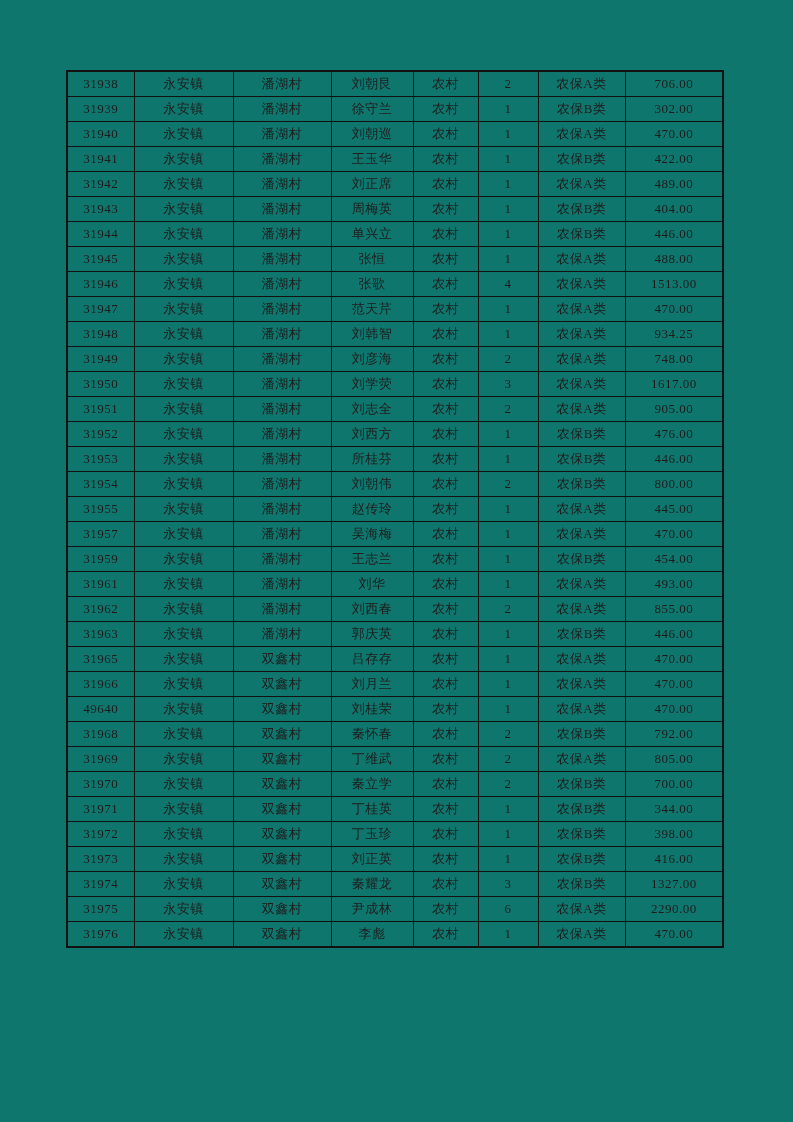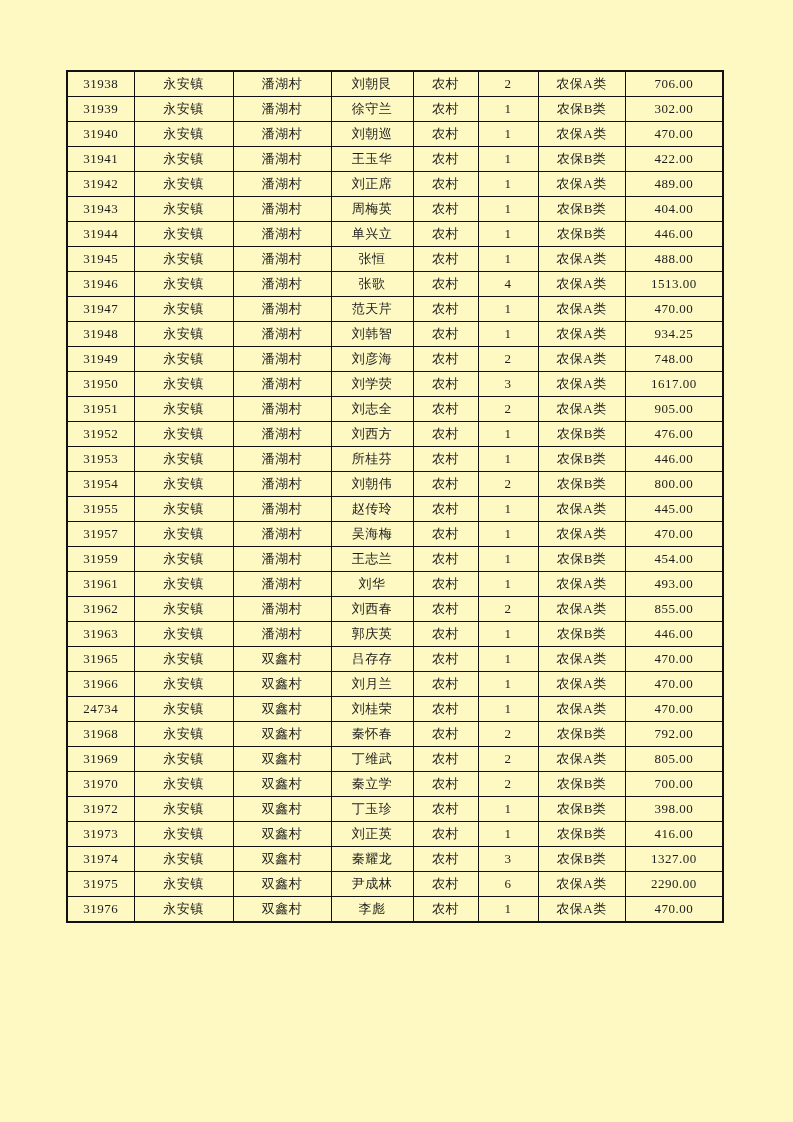--- a/index.html
+++ b/index.html
@@ -4,21 +4,21 @@
 <style>
   html, body {
     margin: 0;
     padding: 0;
     background: #ffffff;
   }
   .page {
     position: relative;
     width: 793px;
     height: 1122px;
-    background: #fef9c3;
+    background: #0f766e;
     overflow: hidden;
     font-family: "Liberation Serif", "DejaVu Serif", serif;
   }
   table.roster {
     position: absolute;
     left: 66px;
     top: 70px;
     width: 656px;
     border-collapse: collapse;
     table-layout: fixed;
@@ -302,21 +302,21 @@
           <td class="num">31966</td>
           <td>永安镇</td>
           <td>双鑫村</td>
           <td>刘月兰</td>
           <td>农村</td>
           <td class="num">1</td>
           <td>农保A类</td>
           <td class="num">470.00</td>
         </tr>
         <tr>
-          <td class="num">24734</td>
+          <td class="num">49640</td>
           <td>永安镇</td>
           <td>双鑫村</td>
           <td>刘桂荣</td>
           <td>农村</td>
           <td class="num">1</td>
           <td>农保A类</td>
           <td class="num">470.00</td>
         </tr>
         <tr>
           <td class="num">31968</td>
@@ -340,20 +340,30 @@
         </tr>
         <tr>
           <td class="num">31970</td>
           <td>永安镇</td>
           <td>双鑫村</td>
           <td>秦立学</td>
           <td>农村</td>
           <td class="num">2</td>
           <td>农保B类</td>
           <td class="num">700.00</td>
+        </tr>
+        <tr>
+          <td class="num">31971</td>
+          <td>永安镇</td>
+          <td>双鑫村</td>
+          <td>丁桂英</td>
+          <td>农村</td>
+          <td class="num">1</td>
+          <td>农保B类</td>
+          <td class="num">344.00</td>
         </tr>
         <tr>
           <td class="num">31972</td>
           <td>永安镇</td>
           <td>双鑫村</td>
           <td>丁玉珍</td>
           <td>农村</td>
           <td class="num">1</td>
           <td>农保B类</td>
           <td class="num">398.00</td>

